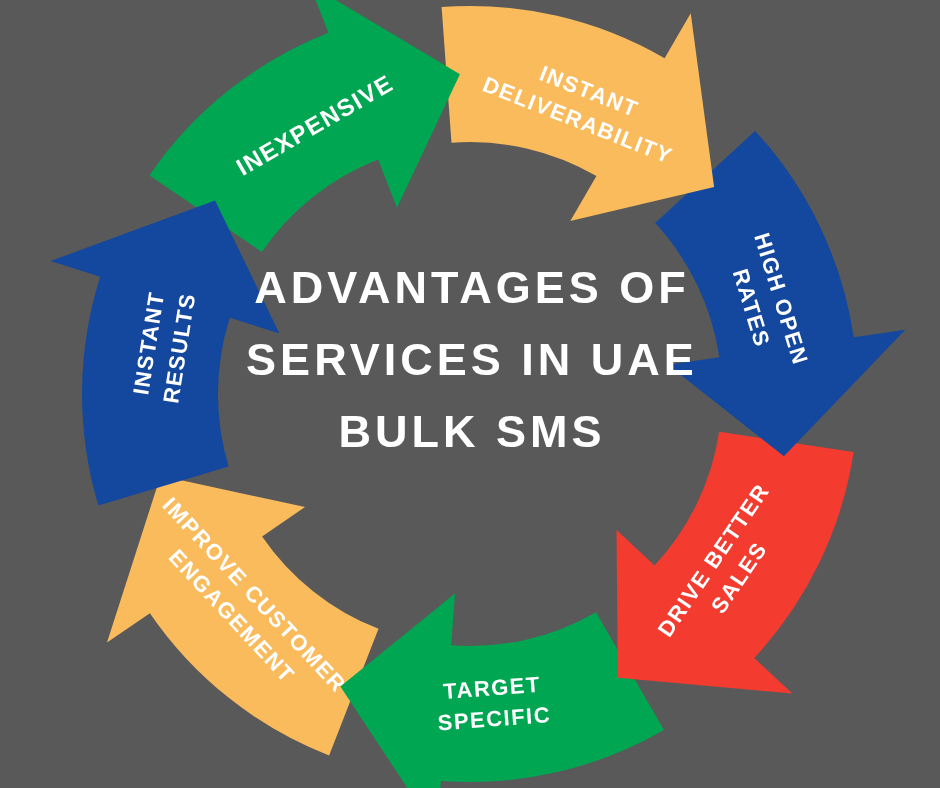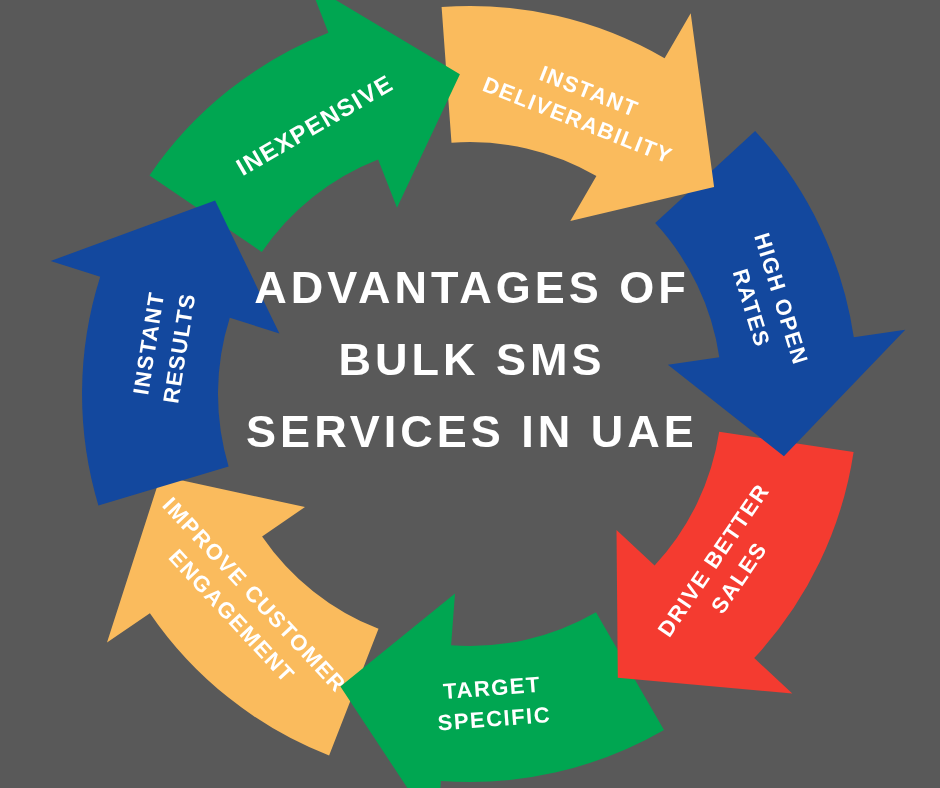--- a/index.html
+++ b/index.html
@@ -65,16 +65,16 @@
         <text transform="translate(315.0 125.5) rotate(-30.0)" text-anchor="middle" fill="#FFFFFF" font-family="&quot;Liberation Sans&quot;,&quot;DejaVu Sans&quot;,sans-serif" font-weight="bold" letter-spacing="1.5" font-size="24"><tspan x="0" y="7.7">INEXPENSIVE</tspan></text>
       </g>
       <g>
         <path d="M 98.4 505.5 A 388 388 0 0 1 100.2 276.7 L 50.6 261.0 L 215.1 200.5 L 279.4 333.5 L 229.8 317.8 A 252 252 0 0 0 228.6 466.4 Z" fill="#13489E"></path>
         <text transform="translate(163.8 345.5) rotate(-81.0)" text-anchor="middle" fill="#FFFFFF" font-family="&quot;Liberation Sans&quot;,&quot;DejaVu Sans&quot;,sans-serif" font-weight="bold" letter-spacing="1.5" font-size="22"><tspan x="0" y="-7.8">INSTANT</tspan><tspan x="0" y="23.2">RESULTS</tspan></text>
       </g>
     </svg>
 
   <div class="title">
     <div class="line">ADVANTAGES OF</div>
+    <div class="line">SERVICES IN UAE</div>
     <div class="line">BULK SMS</div>
-    <div class="line">SERVICES IN UAE</div>
   </div>
 </div>
 
 </body></html>

